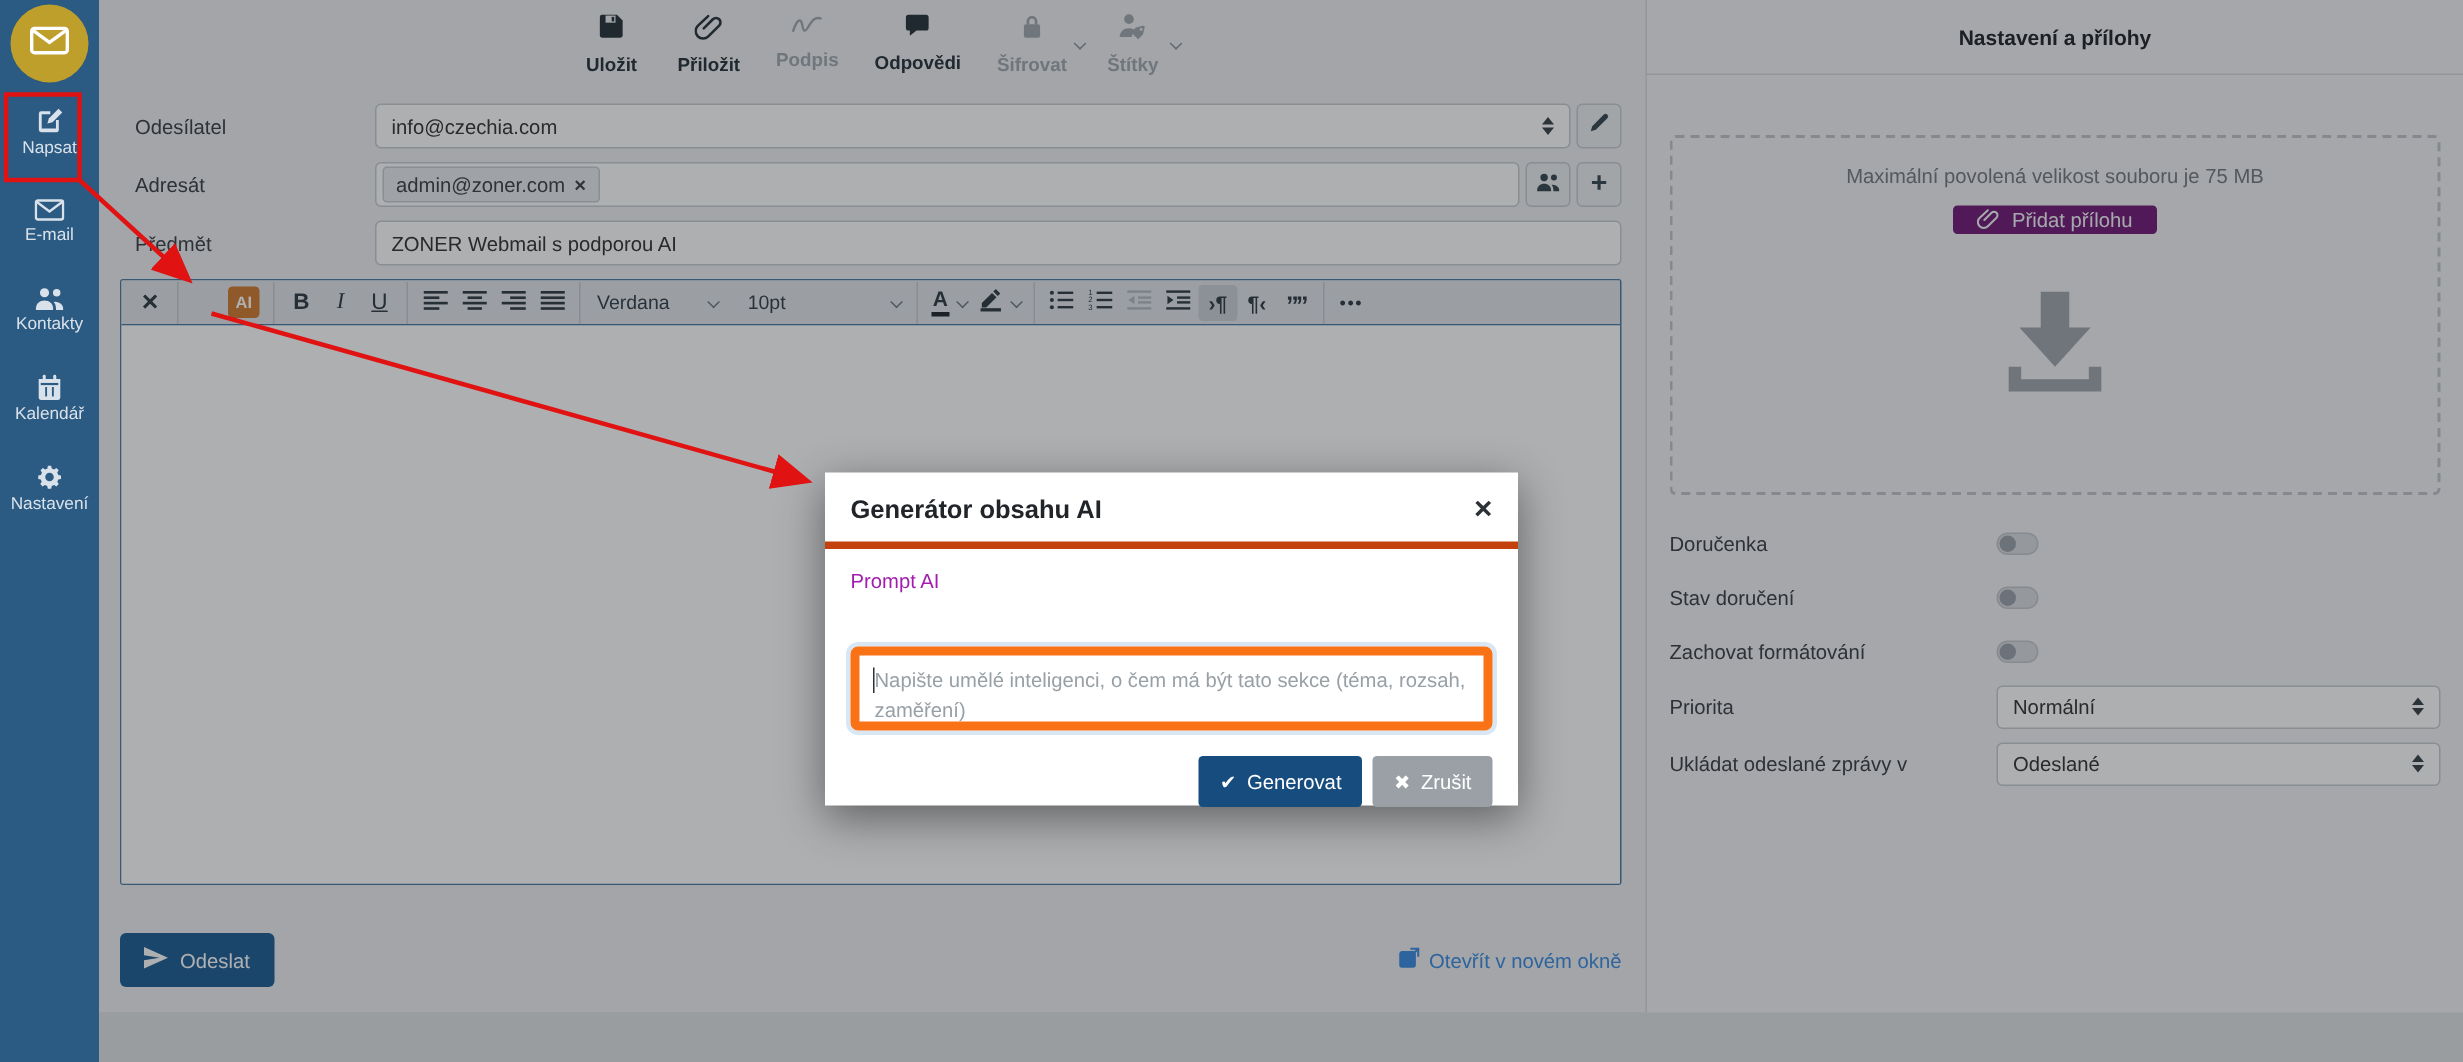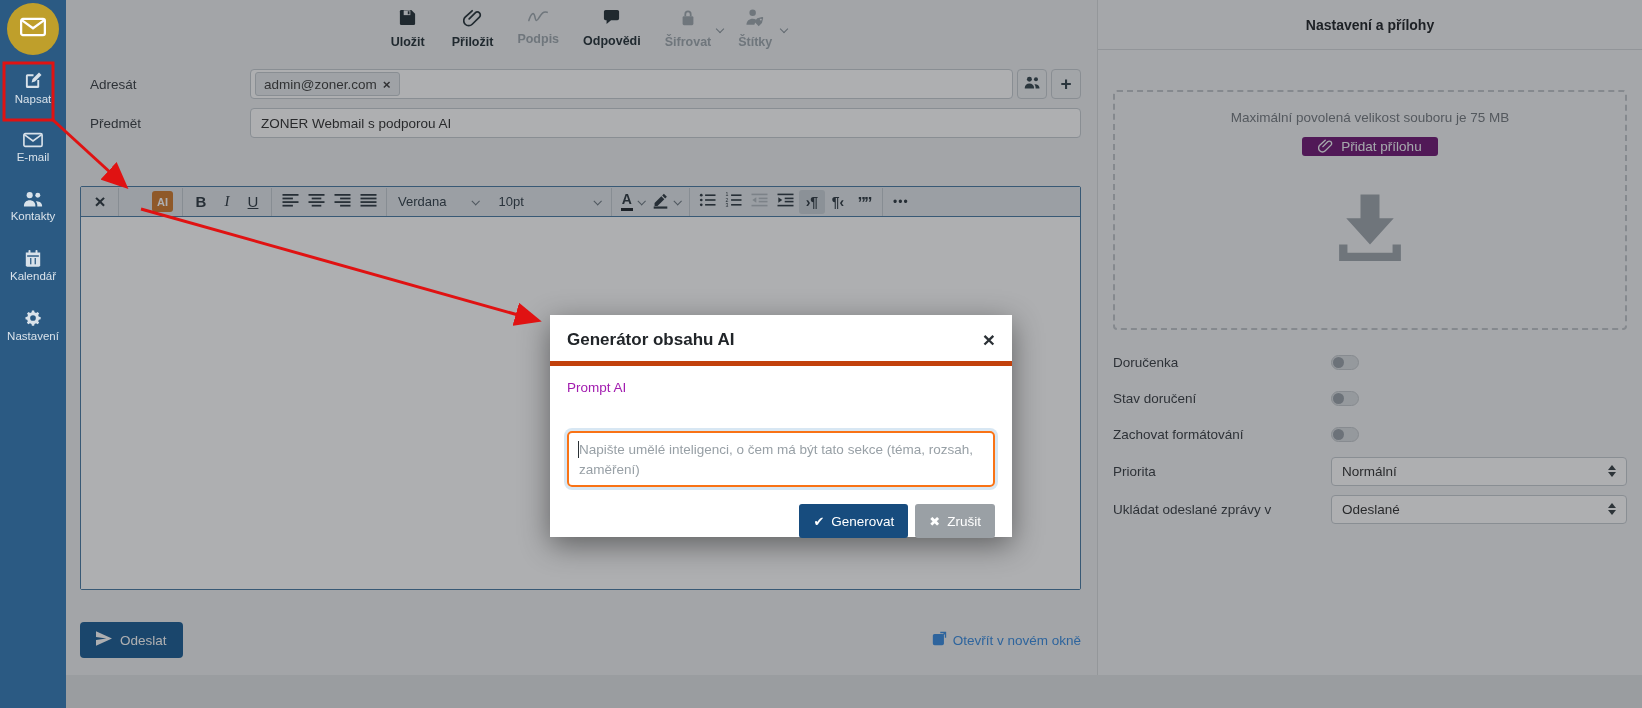--- a/index.html
+++ b/index.html
@@ -102,21 +102,21 @@
   
   .dim-overlay { position:absolute; left:66px; top:0; right:0; bottom:0; background:rgba(22,27,31,0.35); z-index:40; }
   .modal { position:absolute; left:550px; top:315px; width:462px; height:222px; background:#fff; z-index:50;
            box-shadow:0 8px 28px rgba(0,0,0,.45); }
   .modal-head { display:flex; align-items:center; justify-content:space-between; padding:14px 17px 11px;
                 border-bottom:5px solid #c2410c; }
   .modal-title { font-size:17px; font-weight:700; color:#212529; }
   .modal-close { font-size:21px; font-weight:700; color:#2b3136; cursor:pointer; line-height:1; }
   .modal-body { padding:14px 17px 0; }
   .prompt-label { font-size:13.5px; color:#a21caf; margin-bottom:7px; }
-  .prompt-area { position:relative; height:56px; border:2px solid #f97316; border-radius:5px; padding:7px 10px;
+  .prompt-area { position:relative; height:56px; border:6px solid #f97316; border-radius:5px; padding:7px 10px;
                  box-shadow:0 0 0 3px rgba(77,144,200,.22); font-size:13.5px; line-height:20px; color:#98a0a6;
                  cursor:text; overflow:hidden;margin-top:36px; }
   .caret-bar { position:absolute; left:9px; top:8px; width:1px; height:17px; background:#2b3136; }
   .modal-foot { display:flex; justify-content:flex-end; gap:7px; padding:17px 17px 0; }
   .btn-generate { height:34px; padding:0 14px; background:#174c7e; color:#fff; border:none; border-radius:3px;
                   font-size:13.5px; display:flex; align-items:center; gap:7px; cursor:pointer;
                   font-family:"Liberation Sans", sans-serif; }
   .btn-cancel { height:34px; padding:0 14px; background:#9aa0a5; color:#fff; border:none; border-radius:3px;
                 font-size:13.5px; display:flex; align-items:center; gap:7px; cursor:pointer;
                 font-family:"Liberation Sans", sans-serif; }
@@ -248,20 +248,39 @@
             <circle cx="16.6" cy="12.2" r="1" fill="#eef0f2"></circle>
           </svg>
         </span>
         <span class="lb">Štítky</span>
         <span class="tb-caret"></span>
       </div>
     </div>
 
     <div class="fields">
       <div class="frow">
+        <span class="flabel">Odesílatel</span>
+        <div class="fctrl">
+          <div class="selectbox grow">
+            <span>info@czechia.com</span>
+            <span class="updown">
+                <i class="up"></i>
+                <i class="down"></i>
+              </span>
+          </div>
+          <div class="icon-btn">
+            <span>
+              <svg width="15" height="15" viewBox="0 0 20 20" fill="#37474f">
+                <path d="M2 18l1.3-4.5L13.6 3.2a2.1 2.1 0 013 0l.2.2a2.1 2.1 0 010 3L6.5 16.7 2 18z"></path>
+              </svg>
+            </span>
+          </div>
+        </div>
+      </div>
+      <div class="frow">
         <span class="flabel">Adresát</span>
         <div class="fctrl">
           <div class="textbox grow" style="padding:0 4px;">
             <span class="chip">
               <span>admin@zoner.com</span>
               <span class="rm">×</span>
             </span>
           </div>
           <div class="icon-btn">
             <span>

